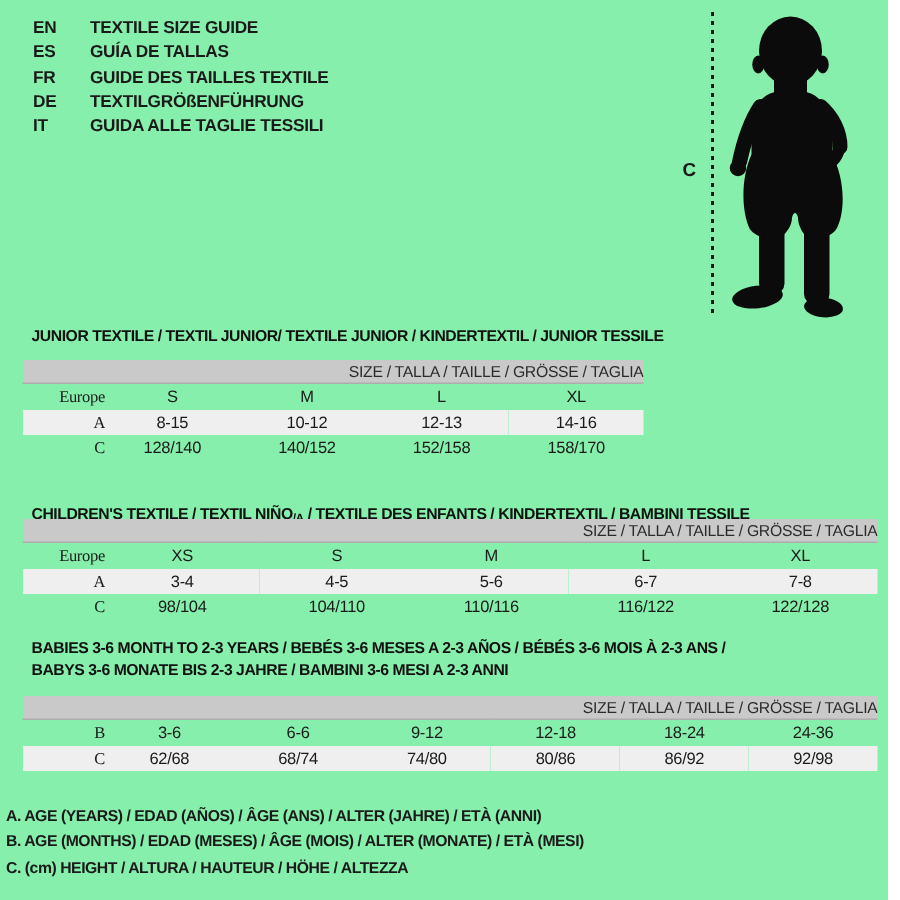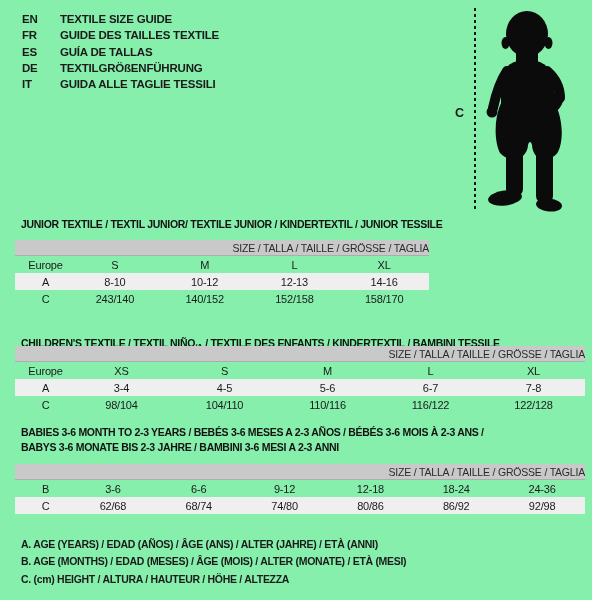--- a/index.html
+++ b/index.html
@@ -26,48 +26,48 @@
   .heading-3{top:425px;white-space:normal;width:520px;}
   .sub{font-size:8px;vertical-align:-2px;}
 
   
   table{position:absolute;border-collapse:collapse;table-layout:fixed;}
   .tbl-junior{left:15px;top:240px;width:414px;}
   .tbl-children{left:15px;top:346px;width:570px;}
   .tbl-babies{left:15px;top:464px;width:570px;}
   td{font-size:11px;height:17px;padding:0;text-align:center;color:#1a1a1a;
      letter-spacing:-0.2px;overflow:hidden;}
-  td.lbl{text-align:center;padding-left:6px;}
+  td.lbl{text-align:right;padding-left:6px;font-family:Liberation Serif, serif;}
   tr.size-bar td{background:#c9c9c9;border-bottom:1px solid #adadad;text-align:right;
                  padding-left:6px;font-size:10.5px;color:#2b2b2b;height:15px;}
   tr.alt td{background:#efefef;}
   col.c-lbl{width:55px;}
 
   
-  .notes{position:absolute;left:21px;top:536px;}
+  .notes{position:absolute;left:4px;top:536px;}
   .note-line{font-weight:bold;font-size:10.5px;letter-spacing:-0.3px;line-height:17.3px;
              white-space:nowrap;}
 </style>
 </head>
 <body>
 
 <div class="page">
 
   <div class="lang-list">
     <div class="lang-row">
       <span class="lang-code">EN</span>
       <span class="lang-title">TEXTILE SIZE GUIDE</span>
     </div>
     <div class="lang-row">
+      <span class="lang-code">ES</span>
+      <span class="lang-title">GUÍA DE TALLAS</span>
+    </div>
+    <div class="lang-row">
       <span class="lang-code">FR</span>
       <span class="lang-title">GUIDE DES TAILLES TEXTILE</span>
-    </div>
-    <div class="lang-row">
-      <span class="lang-code">ES</span>
-      <span class="lang-title">GUÍA DE TALLAS</span>
     </div>
     <div class="lang-row">
       <span class="lang-code">DE</span>
       <span class="lang-title">TEXTILGRÖßENFÜHRUNG</span>
     </div>
     <div class="lang-row">
       <span class="lang-code">IT</span>
       <span class="lang-title">GUIDA ALLE TAGLIE TESSILI</span>
     </div>
   </div>
@@ -117,28 +117,28 @@
     </tr>
     <tr>
       <td class="lbl">Europe</td>
       <td>S</td>
       <td>M</td>
       <td>L</td>
       <td>XL</td>
     </tr>
     <tr class="alt">
       <td class="lbl">A</td>
-      <td>8-10</td>
+      <td>8-15</td>
       <td>10-12</td>
       <td>12-13</td>
       <td>14-16</td>
     </tr>
     <tr>
       <td class="lbl">C</td>
-      <td>243/140</td>
+      <td>128/140</td>
       <td>140/152</td>
       <td>152/158</td>
       <td>158/170</td>
     </tr>
   </tbody>
     </table>
 
   <div class="tbl-heading heading-2"><span>CHILDREN'S TEXTILE / TEXTIL NIÑO</span><span class="sub">/A</span><span> / TEXTILE DES ENFANTS / KINDERTEXTIL / BAMBINI TESSILE</span></div>
   <table class="tbl-children">
     <colgroup>

